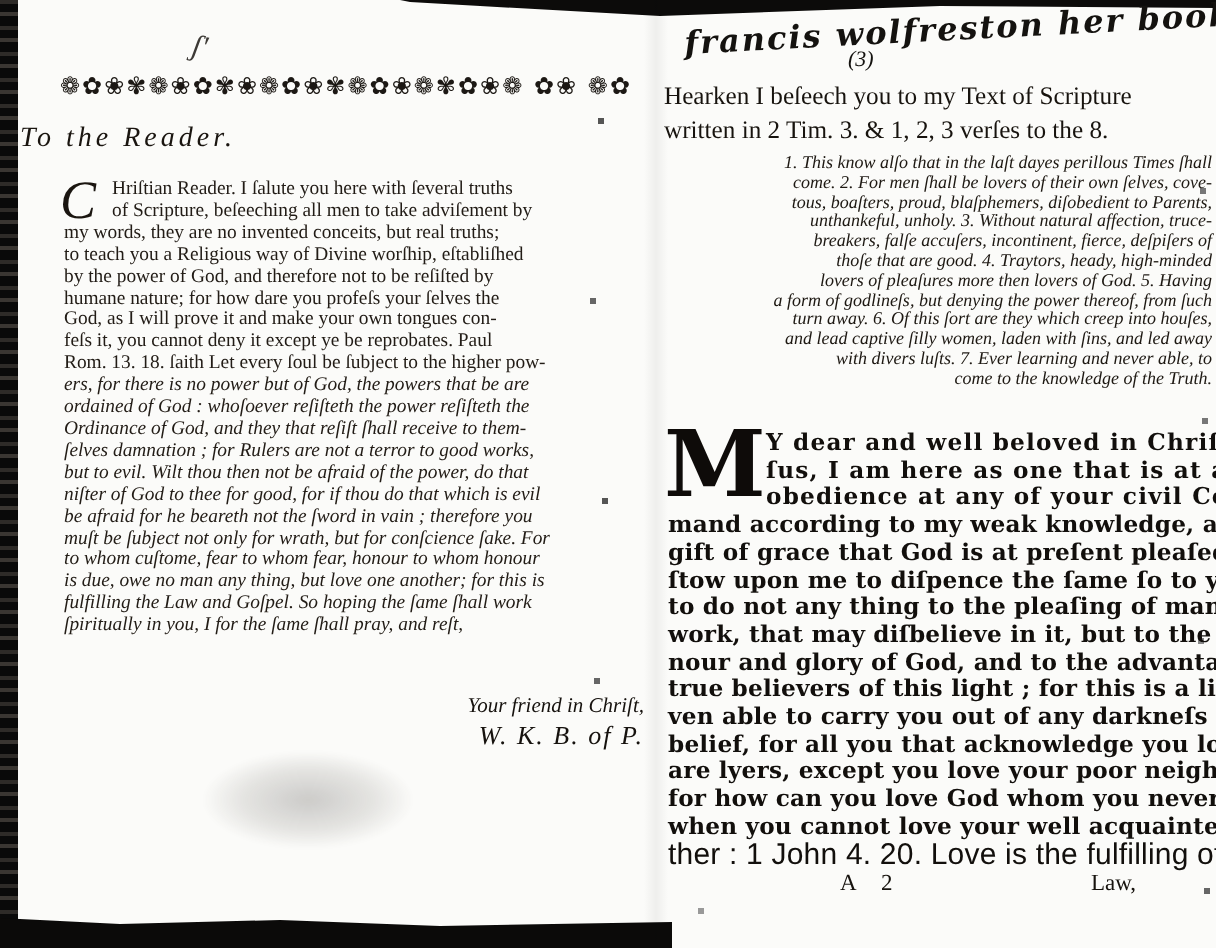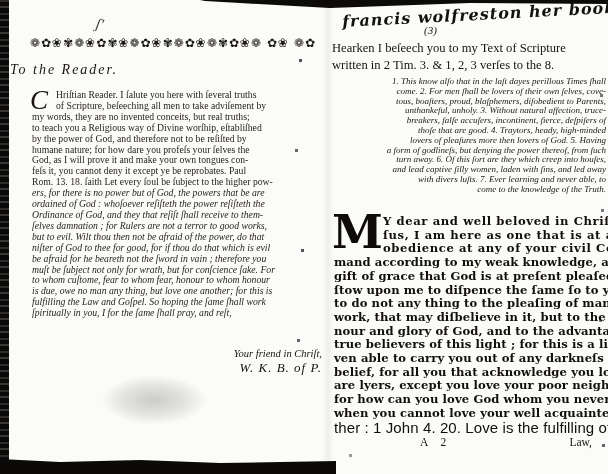--- a/index.html
+++ b/index.html
@@ -55,21 +55,21 @@
   .bl-body{position:absolute;left:2px;top:215px;width:274px;
     font-family:"DejaVu Serif",serif;font-weight:bold;font-size:11.6px;line-height:13.7px;
     letter-spacing:0.1px;color:#120f0c;}
   .bl-body .tline{white-space:nowrap;}
   .bl-body .tline:nth-child(-n+3){margin-left:49px;letter-spacing:0.6px;}
   .bl-body .tline:last-child{font-family:Liberation Sans, sans-serif;font-weight:normal;font-size:15px;}
   .dropcap-m{position:absolute;left:0px;top:212px;font-family:"DejaVu Serif",serif;
     font-weight:bold;font-size:46px;line-height:40px;color:#0e0b09;}
   .sigline{position:absolute;left:0;top:436px;width:272px;font-size:11.5px;color:#17130e;}
   .sig-a2{position:absolute;left:88px;letter-spacing:5px;}
-  .catchword{position:absolute;right:12px;}
+  .catchword{position:absolute;right:36px;}
 </style>
 </head>
 <body>
 
 <div class="scan">
 
   <div class="edge-left"></div>
   <div class="edge-top"></div>
   <div class="edge-bottom"></div>
   <div class="gutter"></div>

